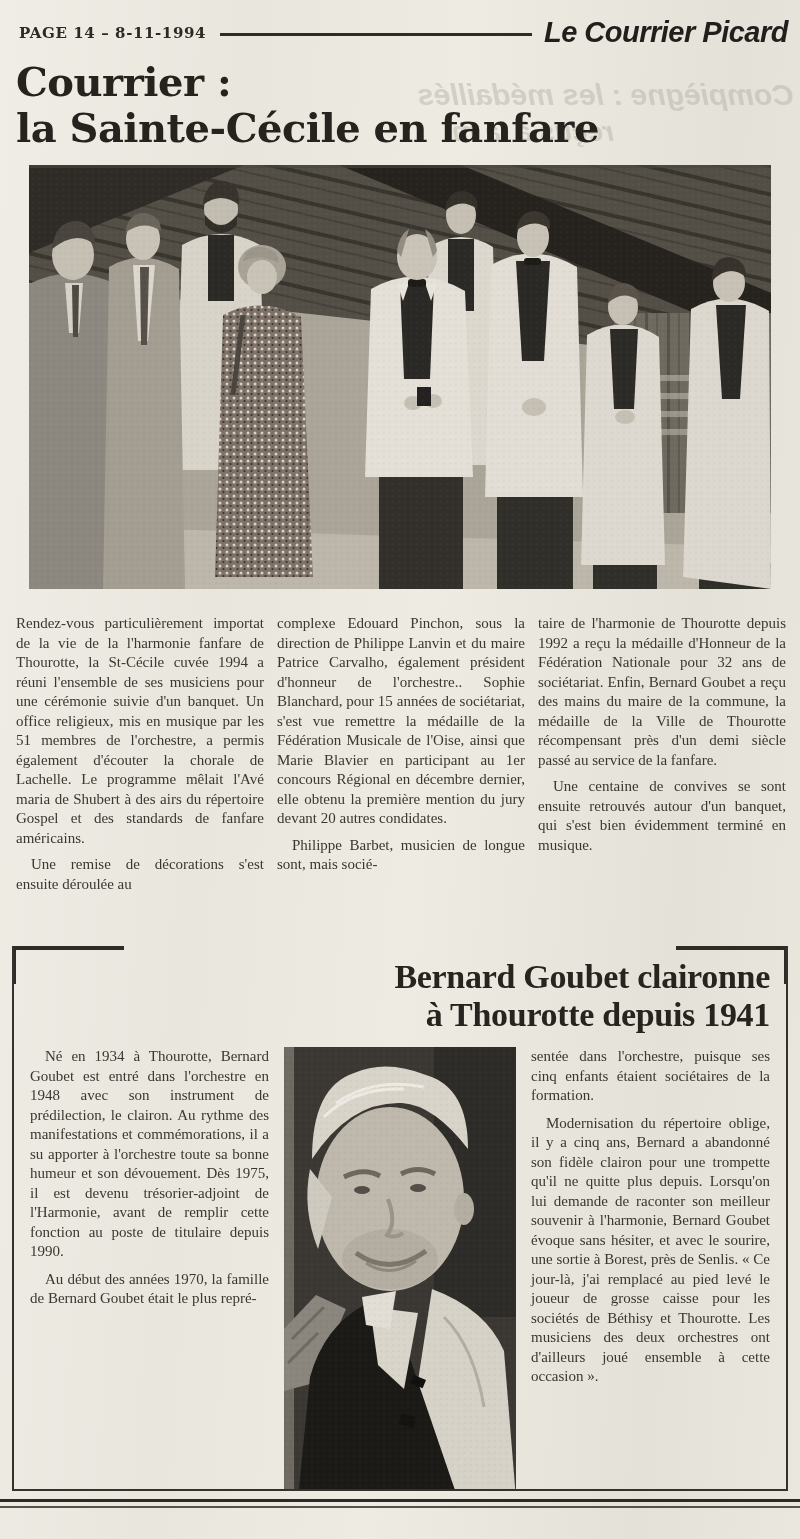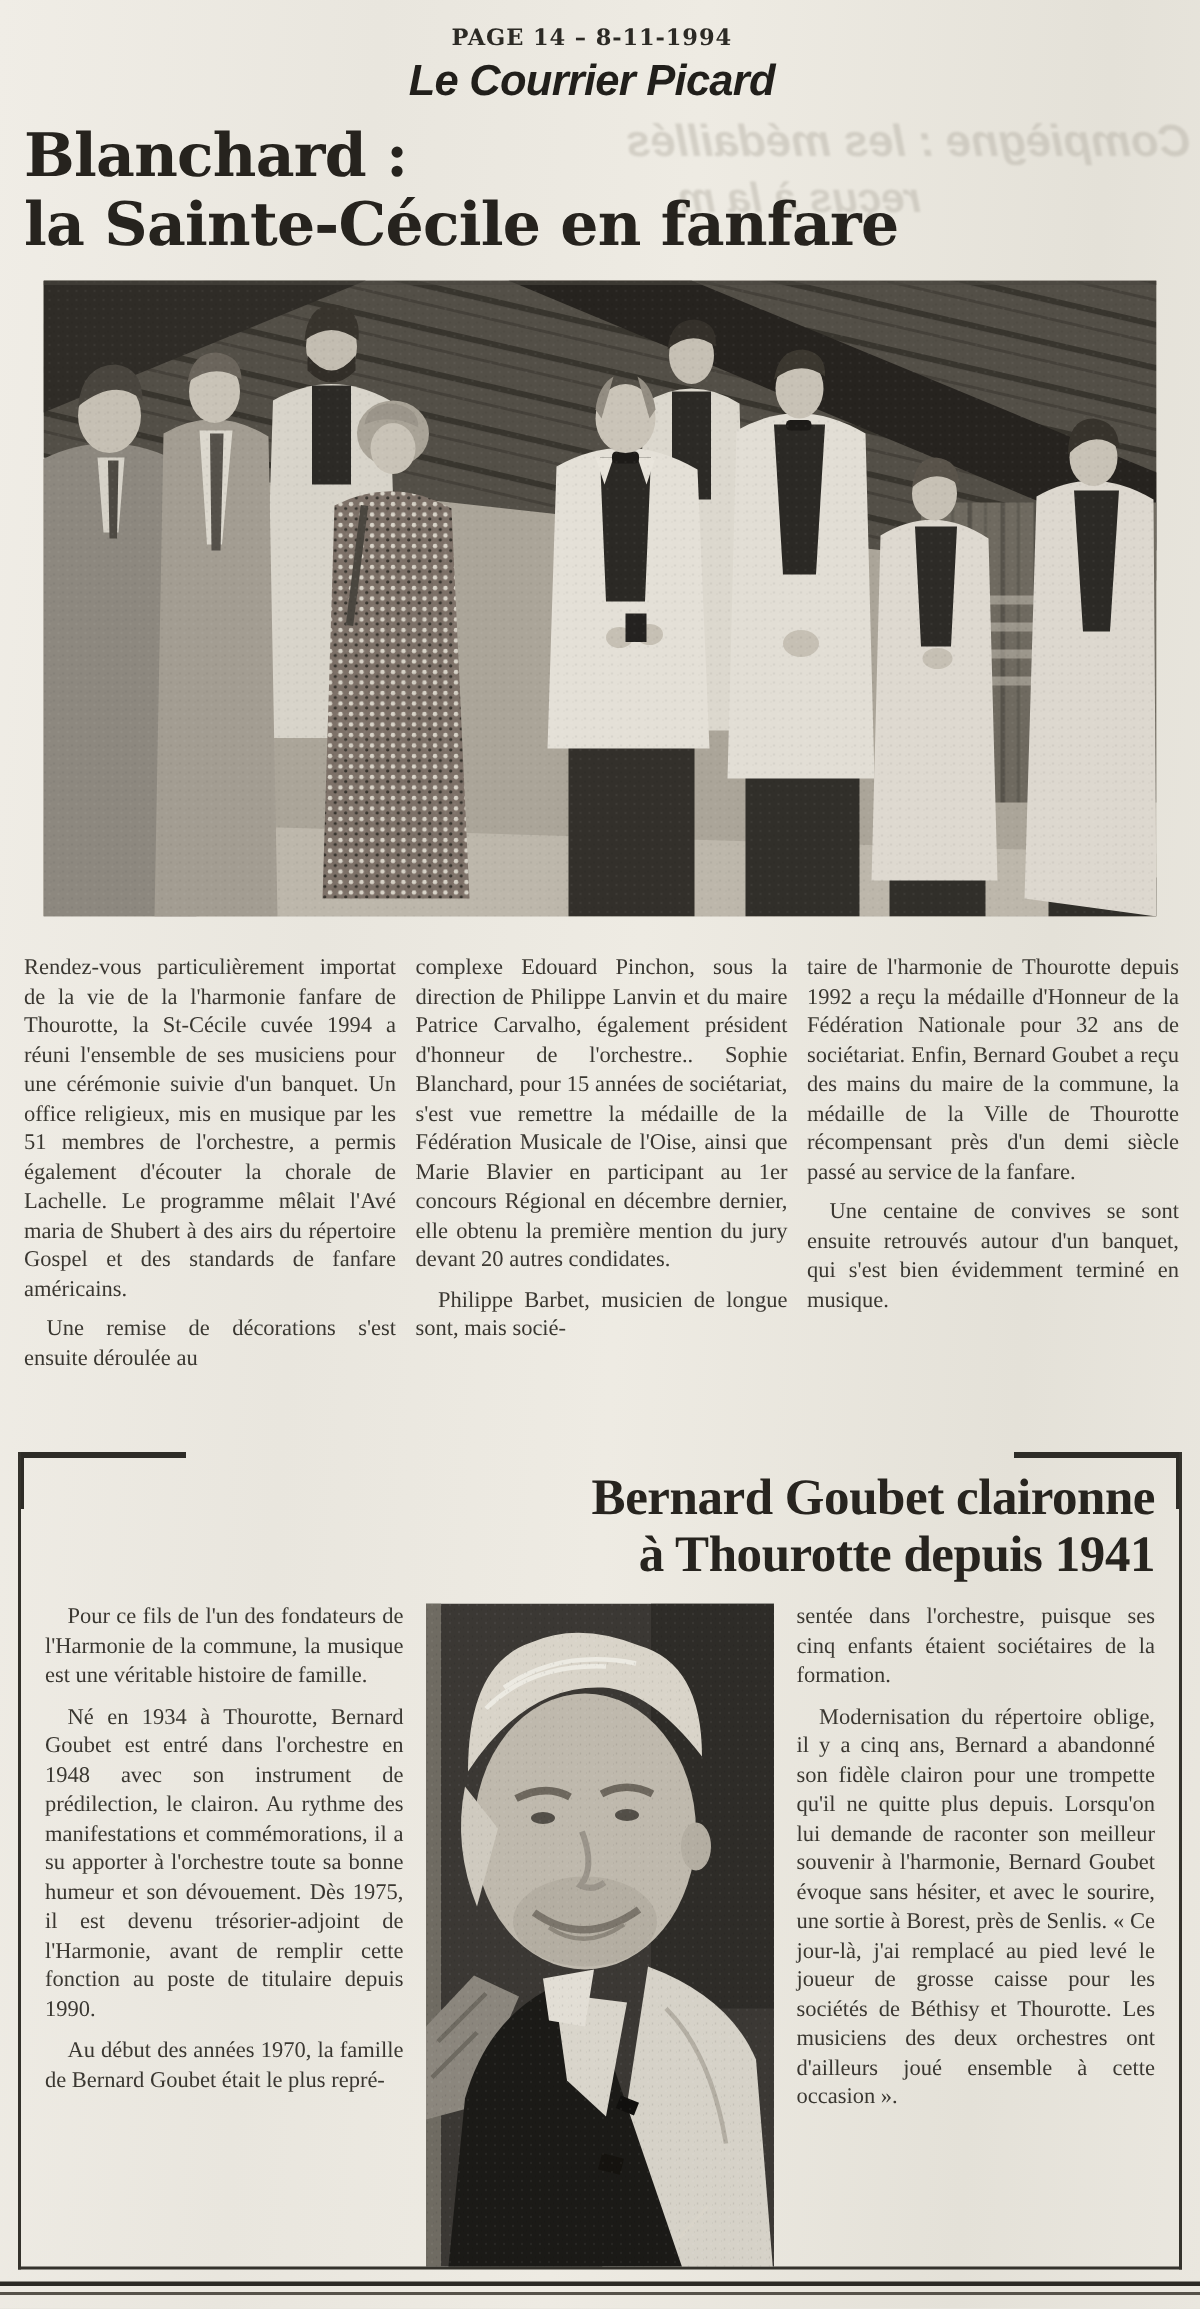--- a/index.html
+++ b/index.html
@@ -7,21 +7,21 @@
     width:800px;height:1539px;overflow:hidden;
     font-family:"Liberation Serif",serif;
     background:#e7e4dc;
   }
   .page{
     position:relative;width:800px;height:1539px;
     background:linear-gradient(94deg,#f0ede6 0%,#e9e6de 28%,#eeebe3 52%,#e4e1d8 82%,#eae7df 100%);
     color:#383530;
   }
   
-  .header{display:flex;align-items:center;padding:16px 12px 0 1px;flex-direction:column;}
+  .header{display:flex;align-items:center;padding:16px 12px 0 19px;}
   .page-info{
     font-family:"DejaVu Serif",serif;font-weight:bold;font-size:15px;
     letter-spacing:.6px;color:#2c2a25;white-space:nowrap;
   }
   .header-rule{flex:1;height:3px;background:#2e2c27;margin:4px 12px 0 14px;}
   .masthead{
     font-family:"Liberation Sans",sans-serif;font-style:italic;font-weight:bold;
     font-size:29px;color:#211f1b;white-space:nowrap;letter-spacing:-.5px;text-align:right;
   }
   
@@ -111,21 +111,21 @@
     <span class="header-rule"></span>
     <span class="masthead">Le Courrier Picard</span>
   </div>
 
   <div class="ghost">
     <div class="g1">Compiègne : les médaillés</div>
     <div class="g2">reçus à la m</div>
   </div>
 
   <div class="headline">
-    <div class="hl">Blanchard :</div>
+    <div class="hl">Courrier :</div>
     <div class="hl">la Sainte-Cécile en fanfare</div>
   </div>
 
   <div class="main-photo">
     <svg viewBox="0 0 742 424" width="742" height="424">
       <rect width="742" height="424" fill="#aba599"></rect>
       <polygon points="0,0 742,0 742,200 0,118" fill="url(#planks)"></polygon>
       <polygon points="0,0 215,0 0,88" fill="#2f2c27"></polygon>
       <polygon points="310,0 432,0 742,128 742,180" fill="#26231f"></polygon>
       <rect x="585" y="148" width="157" height="200" fill="url(#vplanks)"></rect>
@@ -243,21 +243,20 @@
     <div class="corner tl"></div>
     <div class="corner tr"></div>
 
     <div class="box-headline">
       <div class="bhl">Bernard Goubet claironne</div>
       <div class="bhl">à Thourotte depuis 1941</div>
     </div>
 
     <div class="box-content">
       <div class="box-col">
-        <p class="indent">Pour ce fils de l'un des fondateurs de l'Harmonie de la commune, la musique est une véritable histoire de famille.</p>
         <p class="indent">Né en 1934 à Thourotte, Bernard Goubet est entré dans l'orchestre en 1948 avec son instrument de prédilection, le clairon. Au rythme des manifestations et commémorations, il a su apporter à l'orchestre toute sa bonne humeur et son dévouement. Dès 1975, il est devenu trésorier-adjoint de l'Harmonie, avant de remplir cette fonction au poste de titulaire depuis 1990.</p>
         <p class="indent">Au début des années 1970, la famille de Bernard Goubet était le plus repré-</p>
       </div>
 
       <div class="portrait-photo">
         <svg viewBox="0 0 232 452" width="232" height="452">
           <rect width="232" height="452" fill="#3b3834"></rect>
           <rect x="150" width="82" height="270" fill="#2e2c28"></rect>
           <rect x="0" width="10" height="452" fill="#6f6b62"></rect>
 

